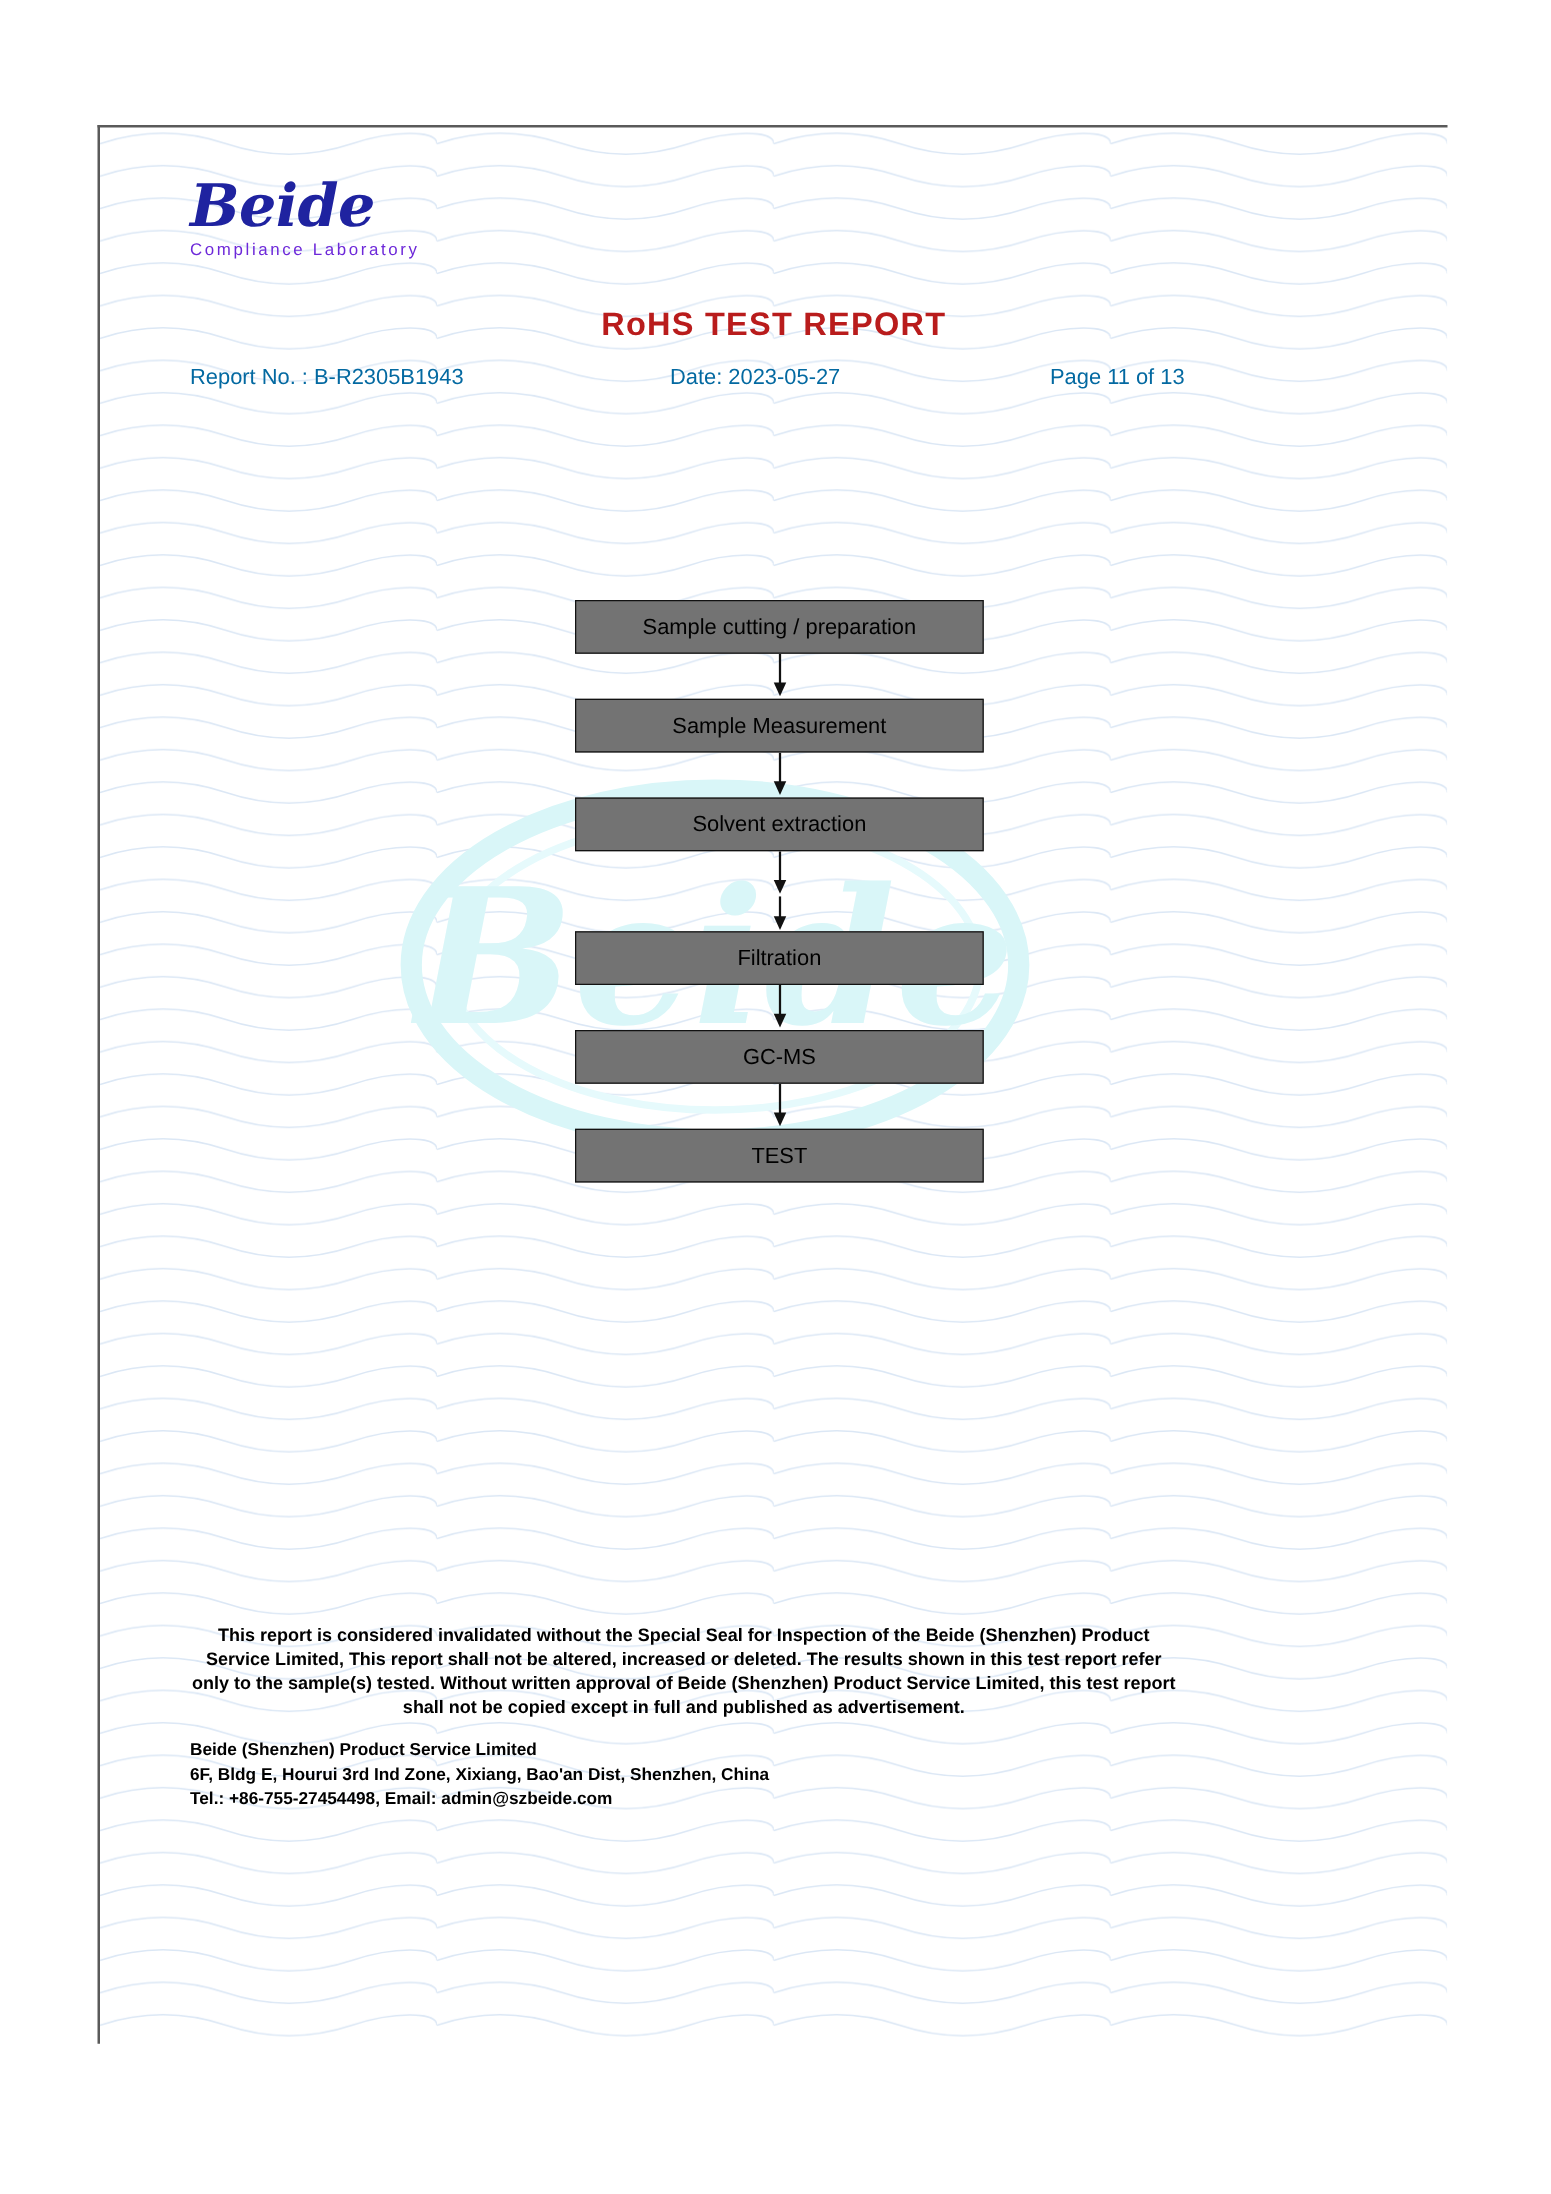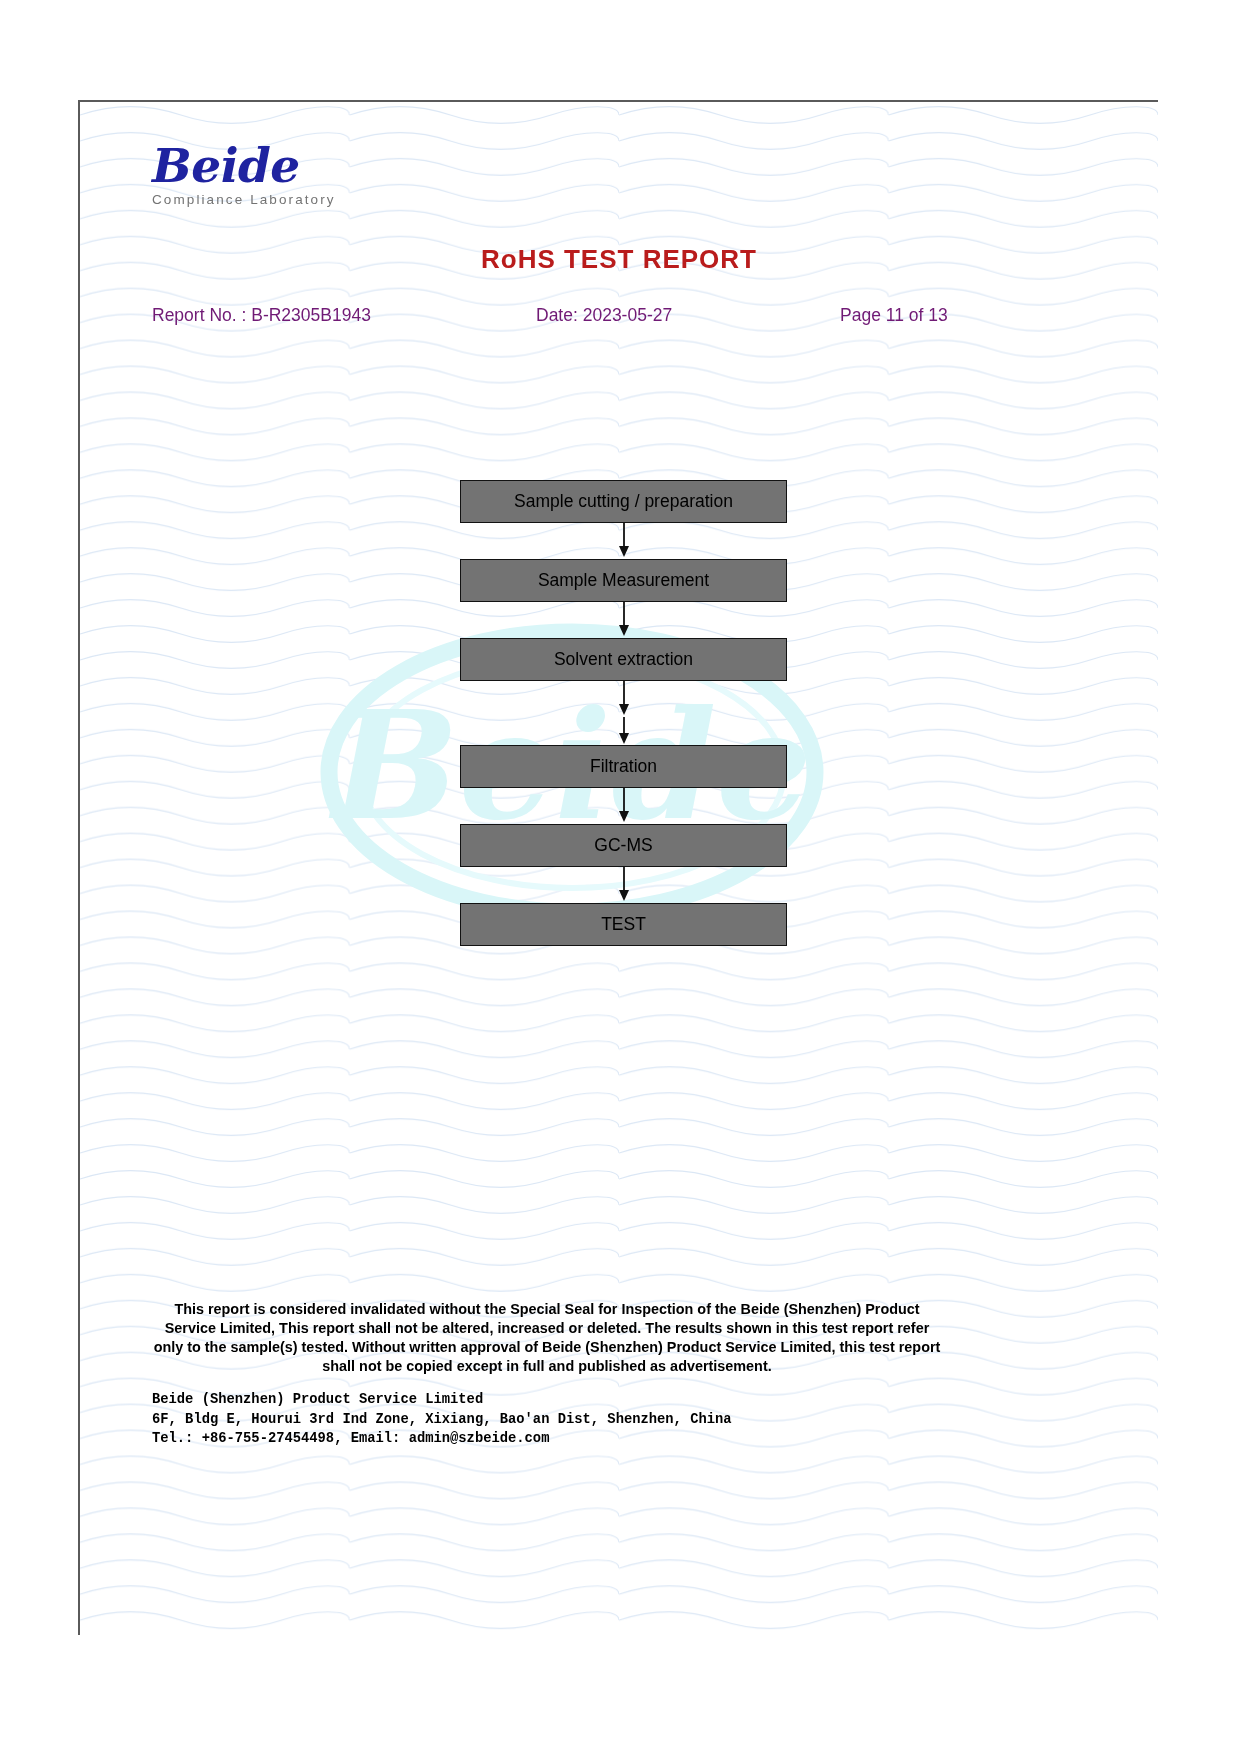--- a/index.html
+++ b/index.html
@@ -71,21 +71,21 @@
     font-size: 47px;
     line-height: 1.02;
     color: #1f23a0;
     letter-spacing: -0.5px;
     white-space: nowrap;
   }
   .logo-sub {
     font-family: "Liberation Sans", sans-serif;
     font-size: 13.5px;
     letter-spacing: 2.1px;
-    color: #737373;
+    color: #6d28d9;
     margin-top: 2px;
     white-space: nowrap;
   }
 
   
   .doc-title {
     position: absolute;
     left: 0;
     top: 142px;
     width: 100%;
@@ -94,25 +94,25 @@
     font-weight: bold;
     font-size: 26px;
     letter-spacing: 1px;
     color: #b91c1c;
   }
 
   
   .meta-row {
     position: absolute;
     left: 0;
-    top: 203px;
+    top: 189px;
     width: 100%;
     height: 26px;
     font-size: 17.5px;
-    color: #701a75;
+    color: #0369a1;
   }
   .meta-left   { position: absolute; left: 72px;  top: 0; white-space: nowrap; }
   .meta-center { position: absolute; left: 456px; top: 0; white-space: nowrap; }
   .meta-right  { position: absolute; left: 760px; top: 0; white-space: nowrap; }
 
   
   .section-title {
     position: absolute;
     left: 0;
     top: 245px;
@@ -171,21 +171,21 @@
   .address {
     position: absolute;
     left: 72px;
     top: 1288px;
     width: 790px;
     font-size: 13.8px;
     font-weight: bold;
     line-height: 1.42;
     color: #000;
   }
-  .address div { white-space: nowrap; font-family: Liberation Mono, monospace; }
+  .address div { white-space: nowrap; }
 </style>
 </head>
 <body>
 
 <div id="page-sheet">
 
   <svg id="guilloche" viewBox="0 0 1080 1535" preserveAspectRatio="none" aria-hidden="true">
     <defs>
       <pattern id="waveband" x="0" y="0" width="270" height="26" patternUnits="userSpaceOnUse">
         <path d="M0 13 C 33 2, 68 2, 101 13 S 169 24, 202 13 S 270 2, 270 13" fill="none" stroke="#dbe7f5" stroke-width="1.15"></path>

